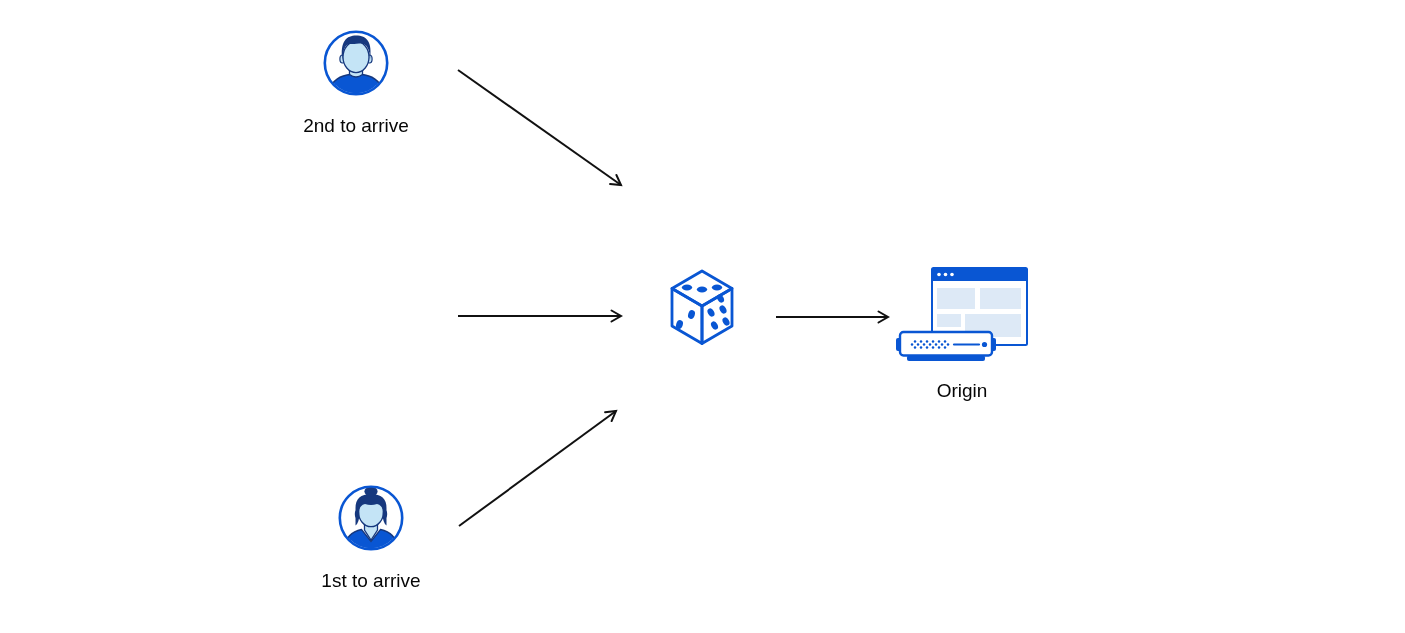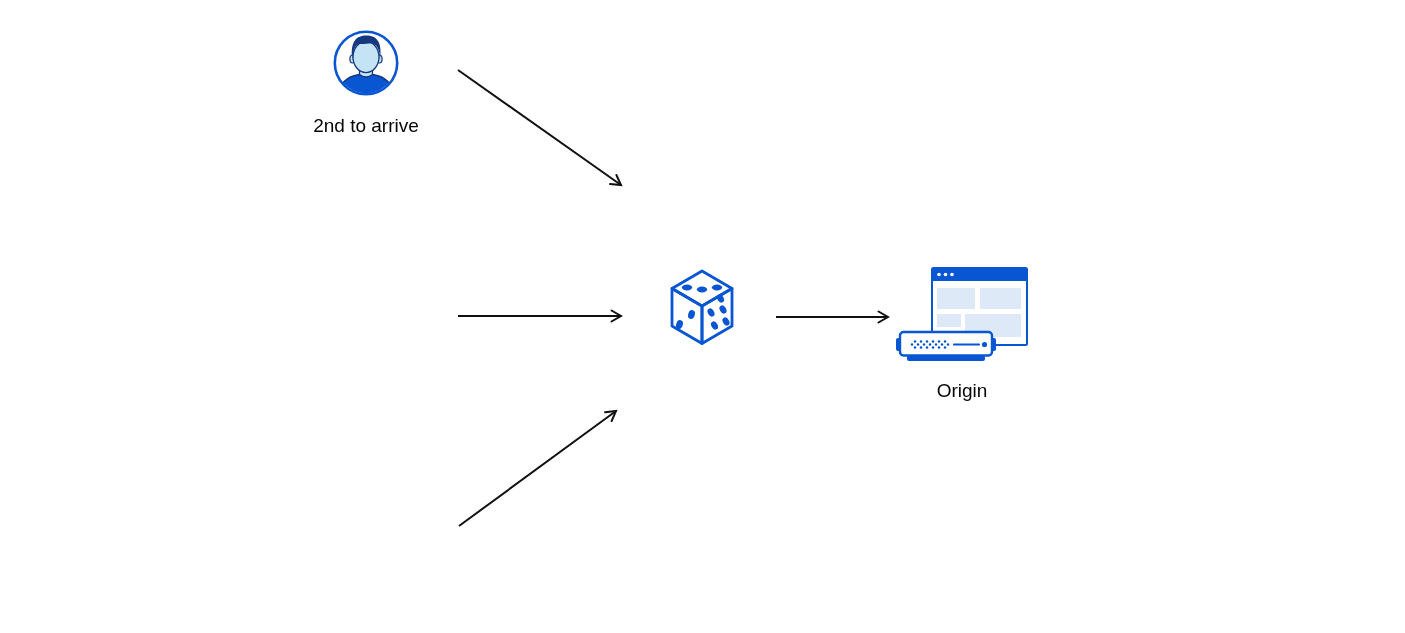--- a/index.html
+++ b/index.html
@@ -52,41 +52,61 @@
       <marker id="ah" markerUnits="userSpaceOnUse" markerWidth="18" markerHeight="18" viewBox="0 0 18 18" refX="13.5" refY="9" orient="auto">
         <path d="M4,3.5 L13.5,9 L4,14.5" fill="none" stroke="#111111" stroke-width="2" stroke-linecap="round" stroke-linejoin="miter"></path>
       </marker>
     </defs>
     <line x1="458" y1="70" x2="621" y2="185" stroke="#111111" stroke-width="2" marker-end="url(#ah)"></line>
     <line x1="458" y1="316" x2="621" y2="316" stroke="#111111" stroke-width="2" marker-end="url(#ah)"></line>
     <line x1="459" y1="526" x2="616" y2="411" stroke="#111111" stroke-width="2" marker-end="url(#ah)"></line>
     <line x1="776" y1="317" x2="888" y2="317" stroke="#111111" stroke-width="2" marker-end="url(#ah)"></line>
   </svg>
 
-  <div class="node user-node" style="left:296px;top:29px;justify-content:space-between;">
+  <div class="node user-node" style="left:286px;top:29px;justify-content:space-between;">
     <svg width="68" height="68" viewBox="0 0 68 68">
       <defs>
           <clipPath id="clipA1">
             <circle cx="34" cy="34" r="30.2"></circle>
           </clipPath>
         </defs>
       <circle cx="34" cy="34" r="31.2" class="f-white s-blue" stroke-width="2.6"></circle>
       <g clip-path="url(#clipA1)">
         <path d="M27.5,38 L27.5,49 Q34,53 40.5,49 L40.5,38 Z" class="f-face s-navy" stroke-width="1.3"></path>
         <path d="M6,66 Q9,49 25,46 L27.5,45.5 Q34,50.5 40.5,45.5 L43,46 Q59,49 62,66 Z" class="f-blue s-navy" stroke-width="1.3"></path>
         <ellipse cx="20.5" cy="30" rx="2.6" ry="4" class="f-face s-navy" stroke-width="1.2"></ellipse>
         <ellipse cx="47.5" cy="30" rx="2.6" ry="4" class="f-face s-navy" stroke-width="1.2"></ellipse>
         <ellipse cx="34" cy="28" rx="13" ry="15.6" class="f-face s-navy" stroke-width="1.3"></ellipse>
         <path d="M20.4,31 C17.5,12 25,6.5 34,6.5 C45,6.5 50.5,13 48,31 C48,19 44,13.5 37,14.6 C30,15.8 25.5,14 23.5,17.5 C21.5,20.5 20.7,25 20.4,31 Z" class="f-navy"></path>
       </g>
     </svg>
     <div class="node-label">2nd to arrive</div>
   </div>
 
 
+  <div class="node user-node" style="left:301px;top:484px;">
+    <svg width="68" height="68" viewBox="0 0 68 68">
+      <defs>
+          <clipPath id="clipA3">
+            <circle cx="34" cy="34" r="30.2"></circle>
+          </clipPath>
+        </defs>
+      <circle cx="34" cy="34" r="31.2" class="f-white s-blue" stroke-width="2.6"></circle>
+      <g clip-path="url(#clipA3)">
+        <path d="M27.5,38 L27.5,46 L34,56 L40.5,46 L40.5,38 Z" class="f-face s-navy" stroke-width="1.3"></path>
+        <path d="M6,66 Q9,48.5 24.5,45.5 L34,57.5 L43.5,45.5 Q59,48.5 62,66 Z" class="f-blue s-navy" stroke-width="1.3"></path>
+        <ellipse cx="21" cy="30" rx="2.6" ry="4" class="f-face s-navy" stroke-width="1.2"></ellipse>
+        <ellipse cx="47" cy="30" rx="2.6" ry="4" class="f-face s-navy" stroke-width="1.2"></ellipse>
+        <ellipse cx="34" cy="27.5" rx="12.6" ry="15.2" class="f-face s-navy" stroke-width="1.3"></ellipse>
+        <path d="M18.5,41.5 L18.5,24 Q18.5,10 34,10 Q49.5,10 49.5,24 L49.5,41.5 Q45.3,38.5 45.7,28 Q46,21.5 40,20 Q34,22 28,20 Q22,21.5 22.3,28 Q22.7,38.5 18.5,41.5 Z" class="f-navy"></path>
+        <ellipse cx="34" cy="7.5" rx="6.6" ry="4.8" class="f-navy"></ellipse>
+      </g>
+    </svg>
+    <div class="node-label">1st to arrive</div>
+  </div>
 
   <div class="node" style="left:668px;top:268px;">
     <svg width="68" height="80" viewBox="0 0 68 80">
       <path d="M34,3 L64,20.5 L64,58 L34,75.5 L4,58 L4,20.5 Z" class="f-white"></path>
       <path d="M34,3 L64,20.5 L34,38 L4,20.5 Z" class="no-fill s-blue" stroke-width="2.8" stroke-linejoin="round"></path>
       <path d="M4,20.5 L4,58 L34,75.5 L34,38 Z" class="no-fill s-blue" stroke-width="2.8" stroke-linejoin="round"></path>
       <path d="M64,20.5 L64,58 L34,75.5 L34,38 Z" class="no-fill s-blue" stroke-width="2.8" stroke-linejoin="round"></path>
 
       <ellipse cx="19" cy="19.5" rx="5.2" ry="2.9" class="f-blue"></ellipse>
       <ellipse cx="34" cy="21.5" rx="5.2" ry="2.9" class="f-blue"></ellipse>

